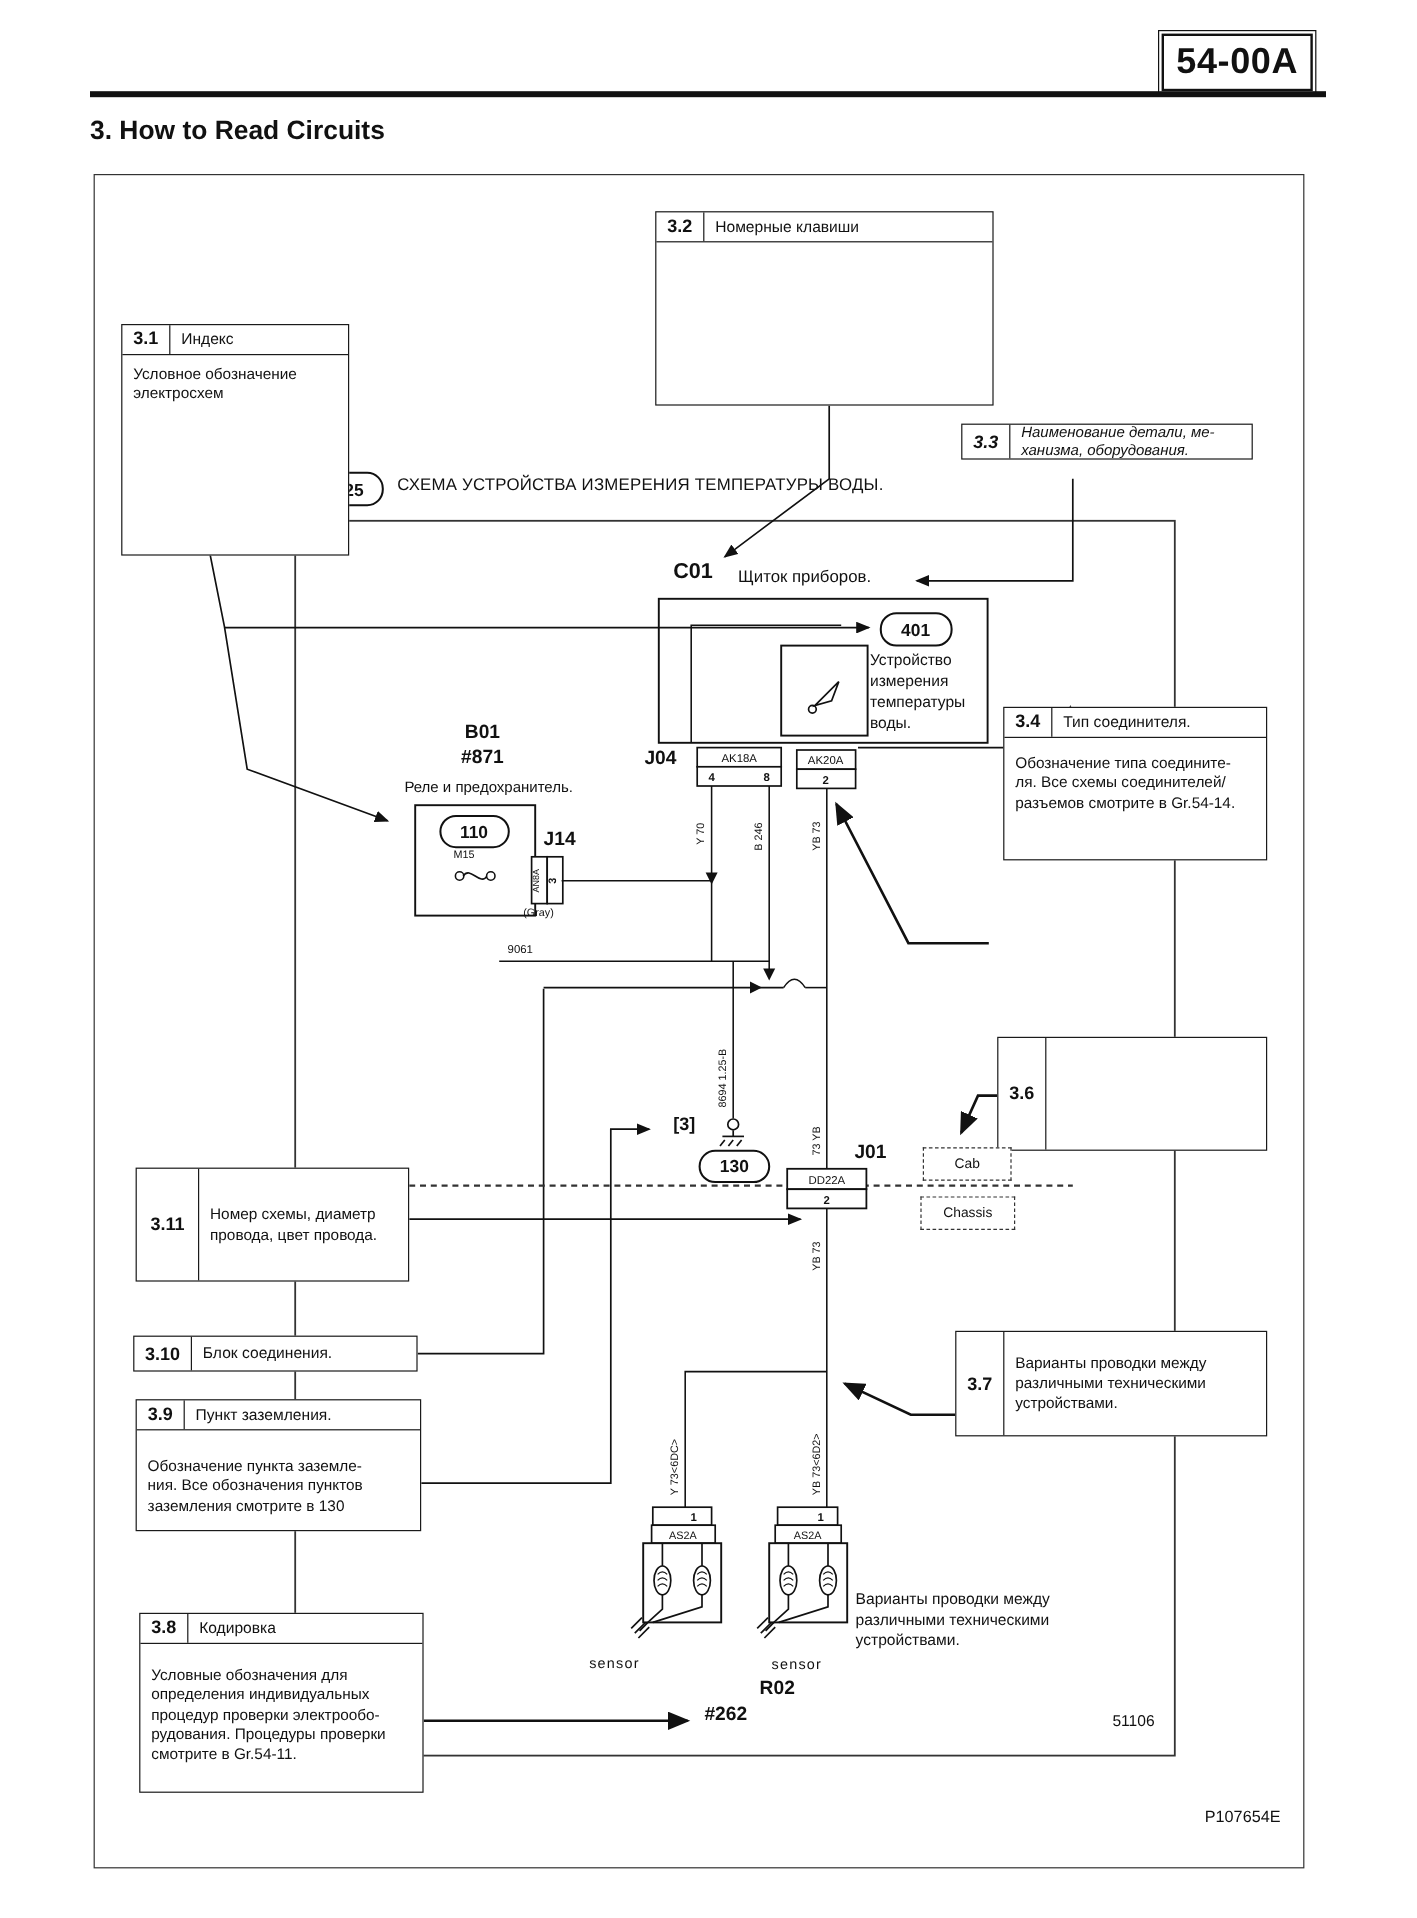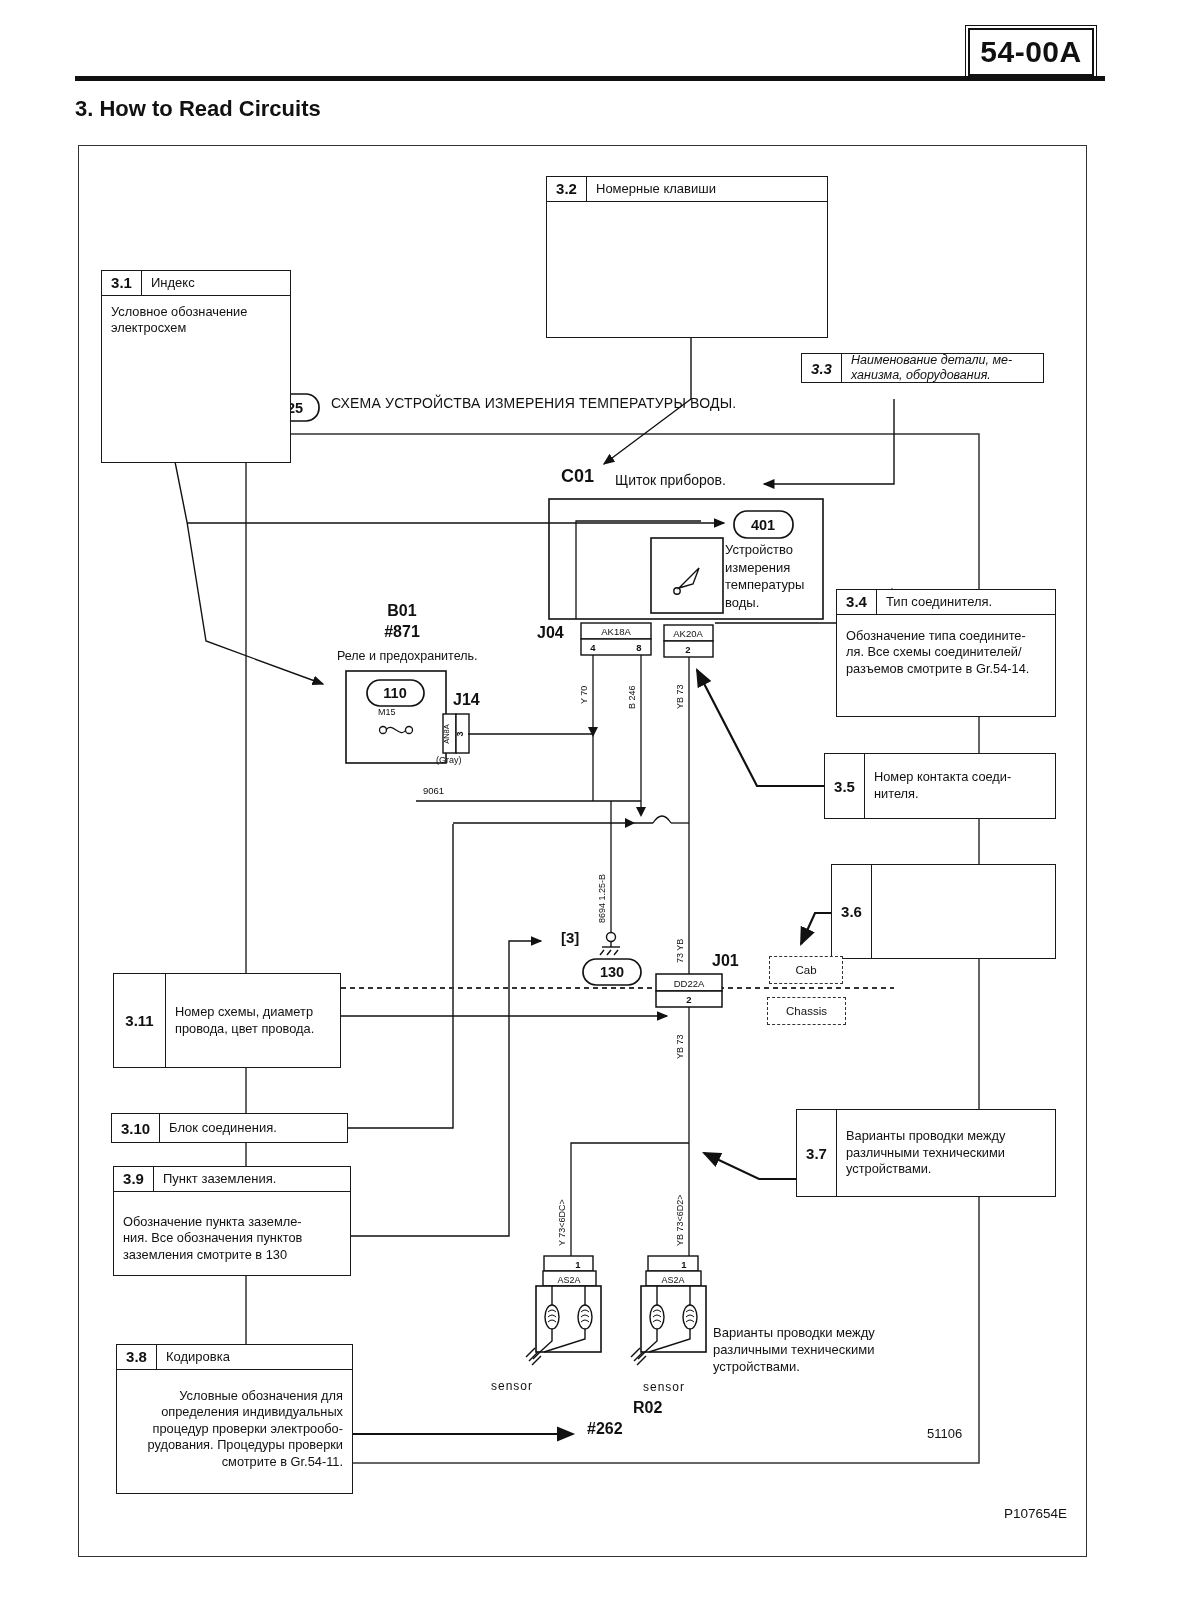--- a/index.html
+++ b/index.html
@@ -227,25 +227,20 @@
   <div class="callout" style="left:757px;top:443px;width:220px;height:128px;">
     <div class="co-head">
         <div class="co-num">3.4</div>
         <div class="co-title">Тип соединителя.</div>
       </div>
     <div class="co-body" style="padding-top:13px;">Обозначение типа соедините-
 ля. Все схемы соединителей/
 разъемов смотрите в Gr.54-14.</div>
   </div>
 
-  <div class="callout side" style="left:745px;top:607px;width:232px;height:66px;">
-    <div class="co-num">3.5</div>
-    <div class="co-body">Номер контакта соеди-
-нителя.</div>
-  </div>
 
   <div class="callout side" style="left:752px;top:718px;width:225px;height:95px;">
     <div class="co-num">3.6</div>
   </div>
 
   <div class="callout side" style="left:717px;top:963px;width:260px;height:88px;">
     <div class="co-num">3.7</div>
     <div class="co-body">Варианты проводки между
 различными техническими
 устройствами.</div>
@@ -267,21 +262,21 @@
   <div class="callout" style="left:34px;top:1020px;width:238px;height:110px;">
     <div class="co-head">
         <div class="co-num">3.9</div>
         <div class="co-title">Пункт заземления.</div>
       </div>
     <div class="co-body" style="padding-top:22px;">Обозначение пункта заземле-
 ния. Все обозначения пунктов
 заземления смотрите в 130</div>
   </div>
 
-  <div class="callout" style="left:37px;top:1198px;width:237px;height:150px;text-align:right;">
+  <div class="callout" style="left:37px;top:1198px;width:237px;height:150px;">
     <div class="co-head">
         <div class="co-num">3.8</div>
         <div class="co-title">Кодировка</div>
       </div>
     <div class="co-body" style="padding-top:18px;">Условные обозначения для
 определения индивидуальных
 процедур проверки электрообо-
 рудования. Процедуры проверки
 смотрите в Gr.54-11.</div>
   </div>

